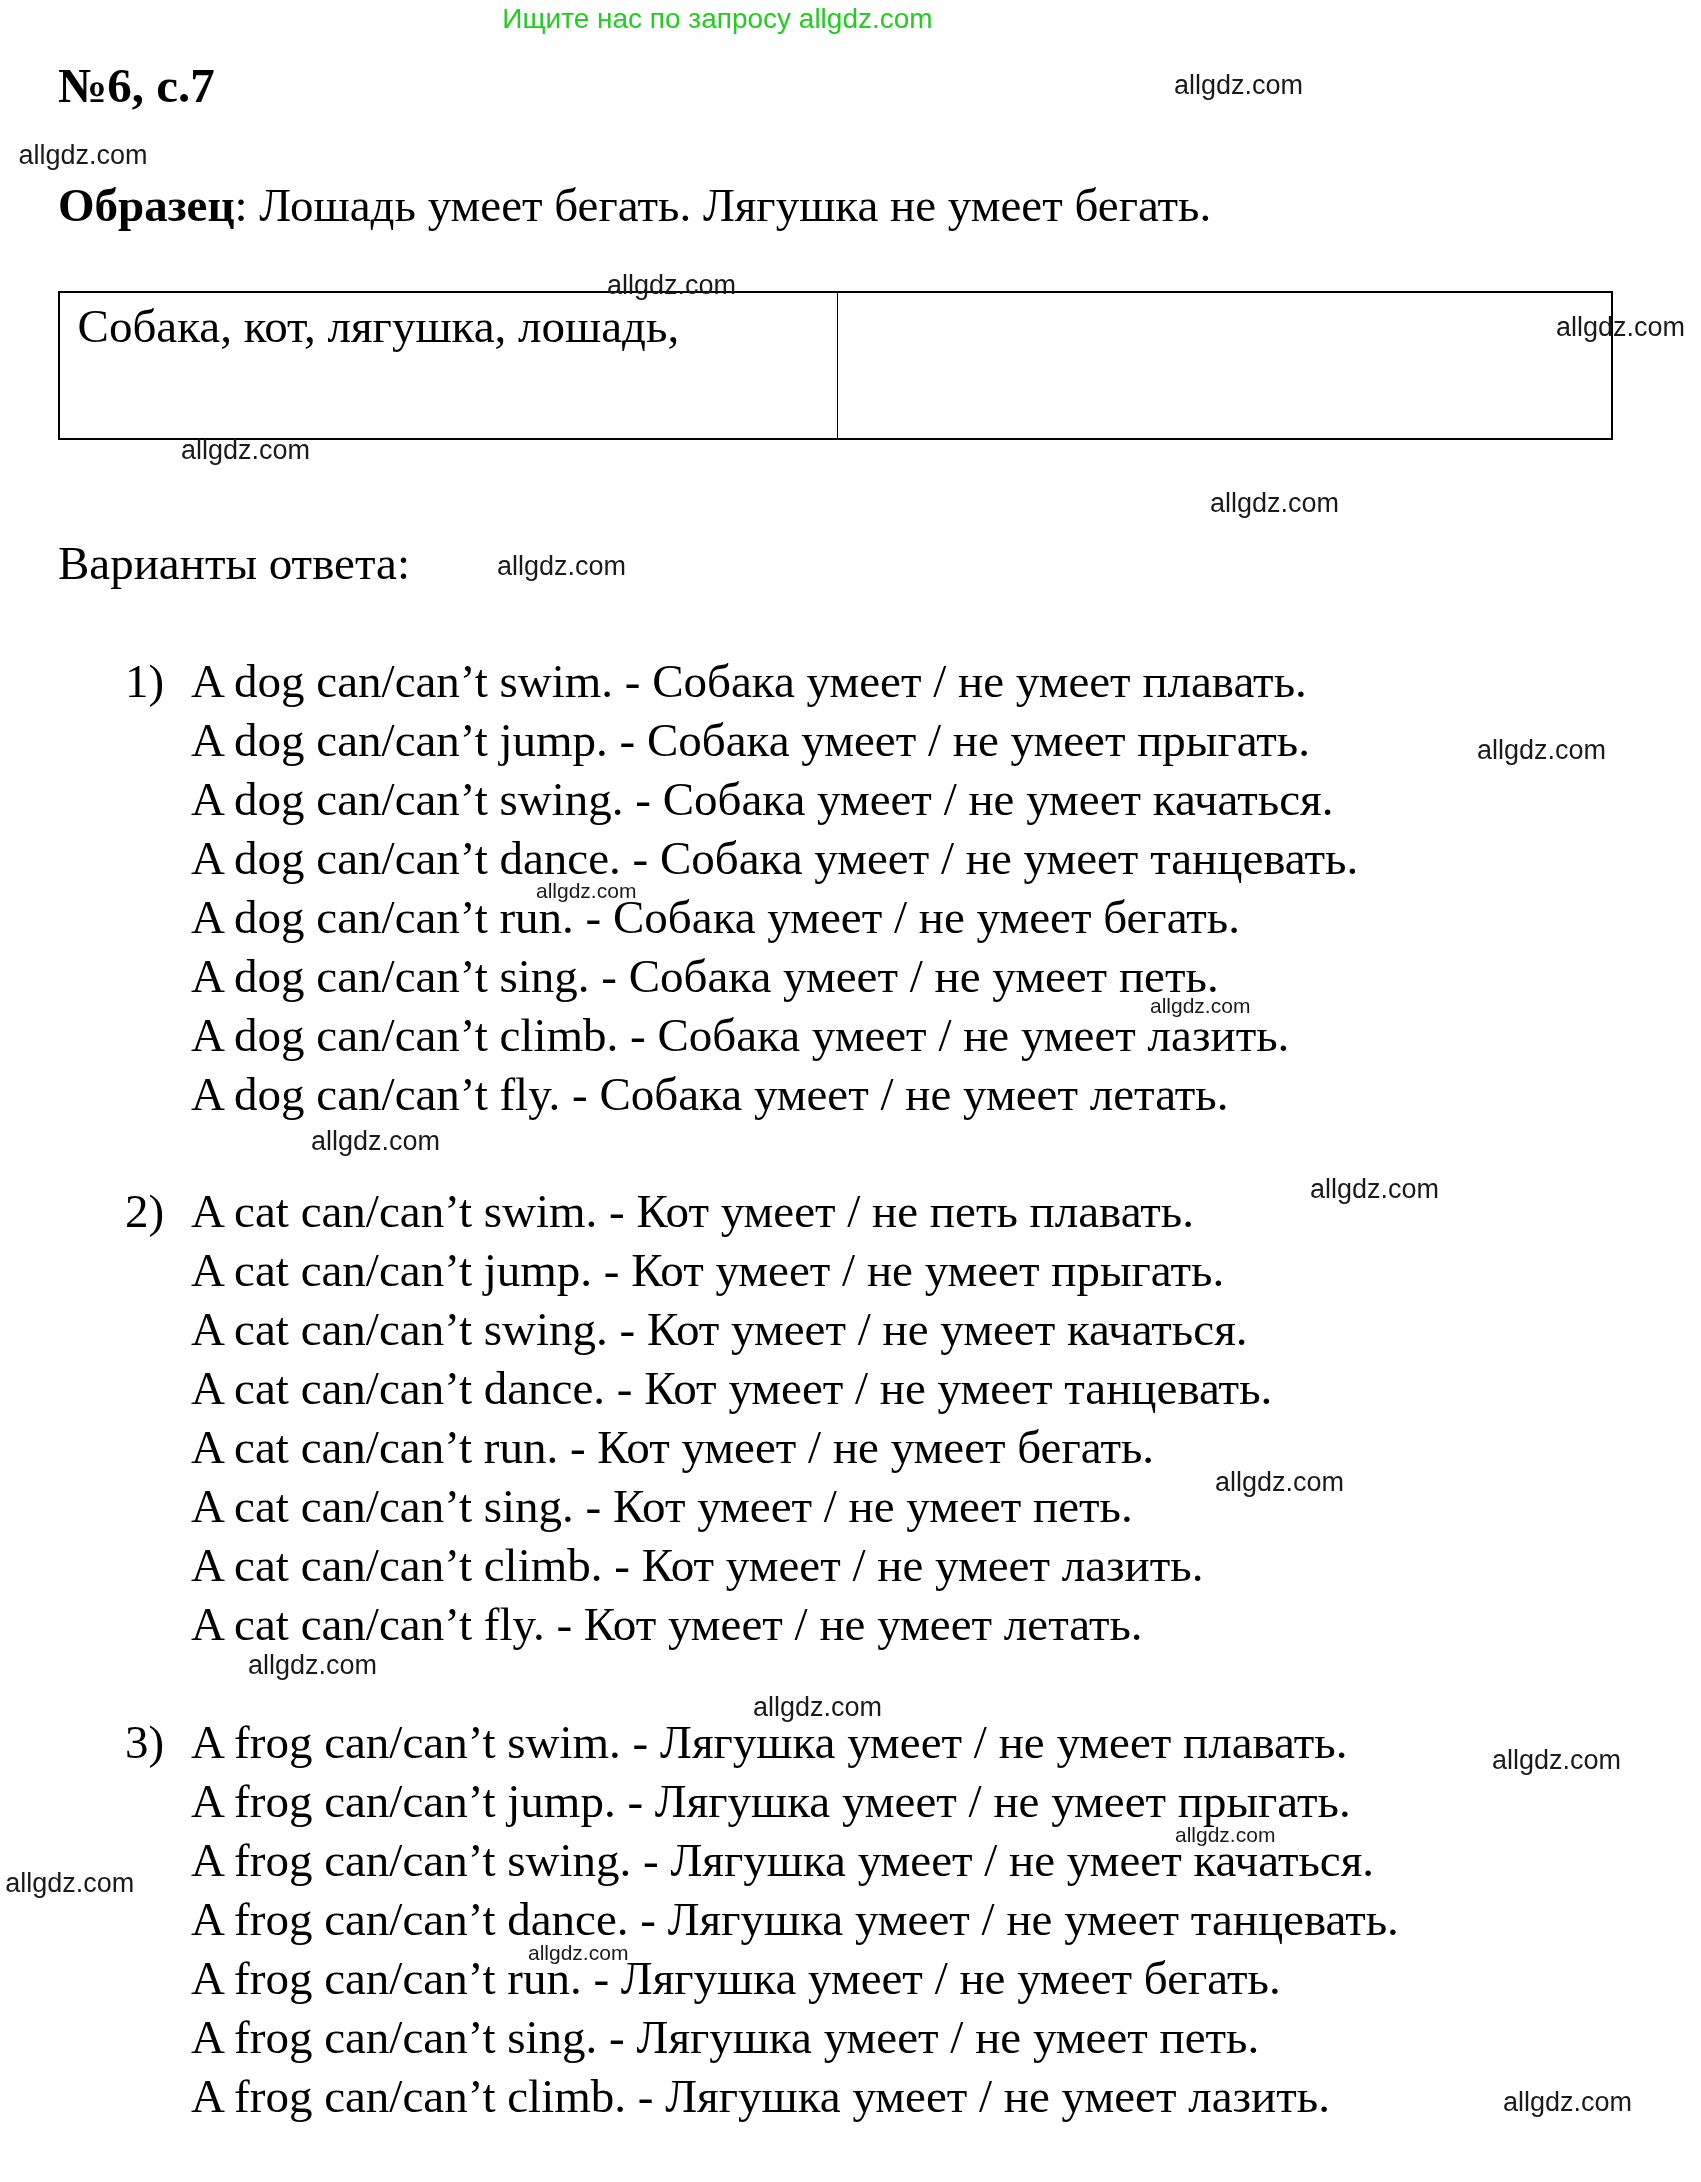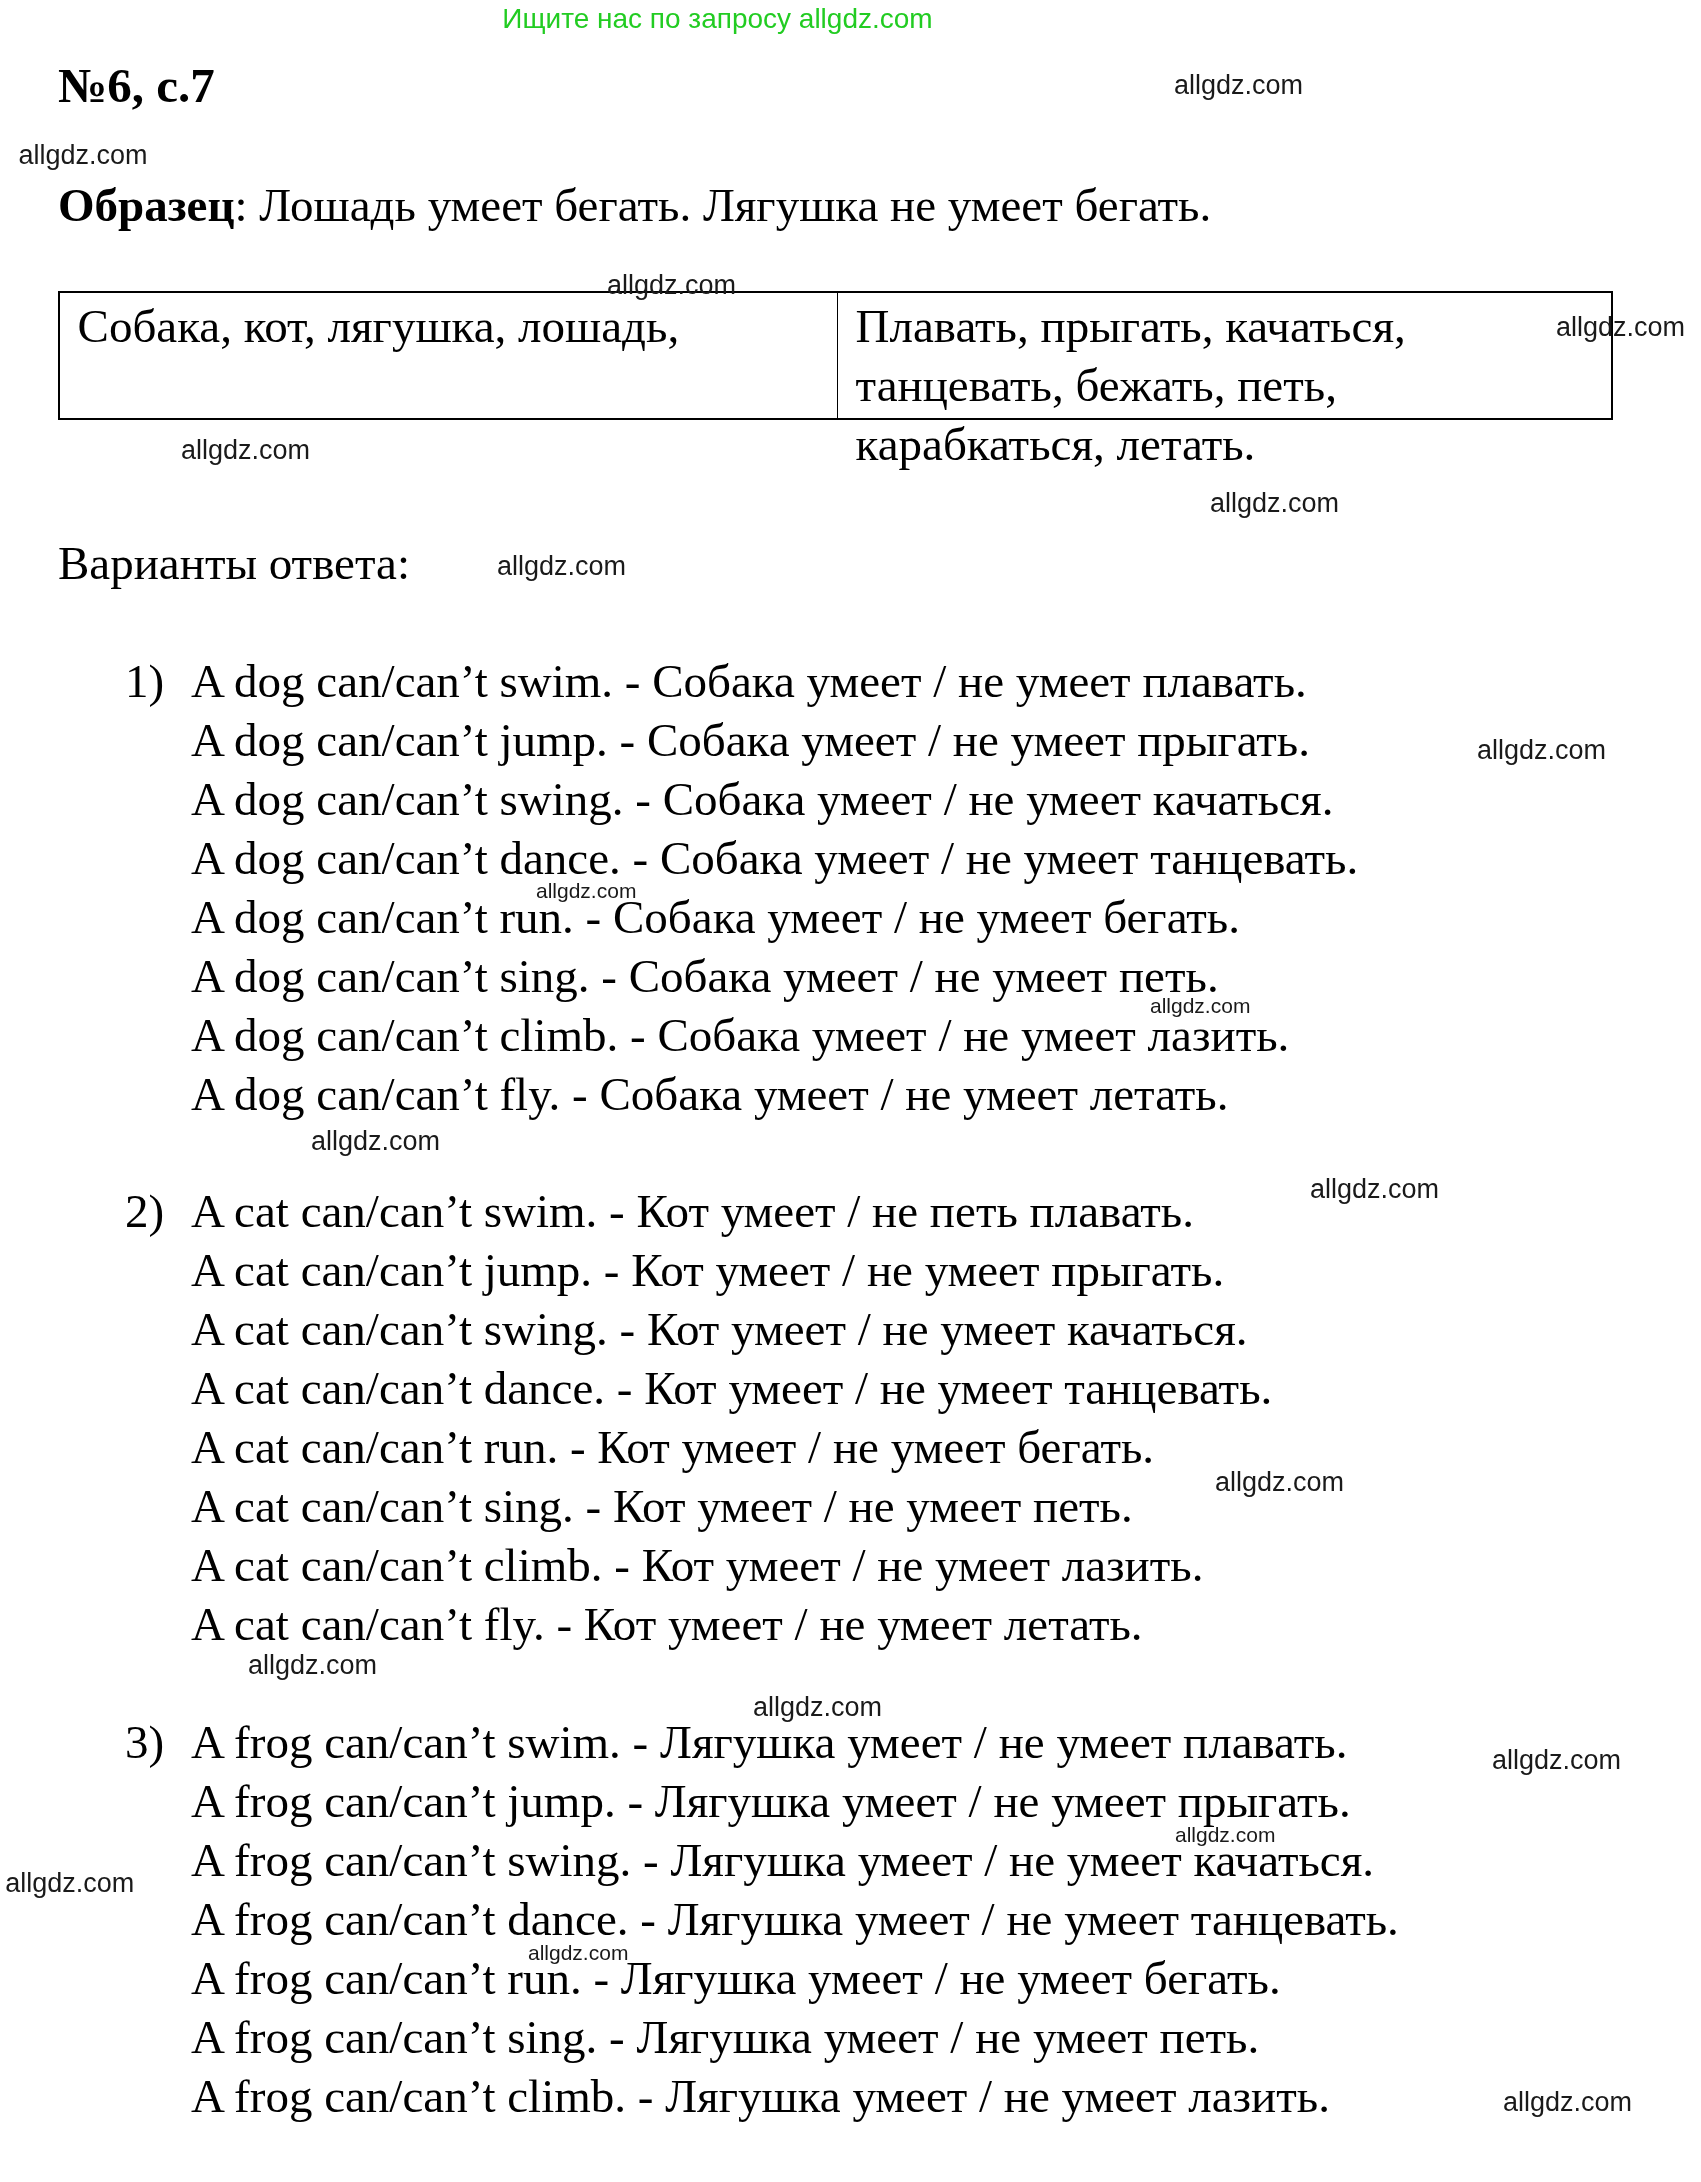--- a/index.html
+++ b/index.html
@@ -9,21 +9,21 @@
   .wm { position:absolute; white-space:nowrap; font-family:"Liberation Sans", sans-serif;
         font-size:27px; color:#1a1a1a; line-height:1; }
   .wm-small { font-size:21px; }
   .top-banner { position:absolute; top:1.8px; left:0; width:1435px; text-align:center;
         font-family:"Liberation Sans", sans-serif; font-size:28px; line-height:33px; }
   .footer { position:absolute; top:2144px; left:0; width:1701px; text-align:left;
         font-family:"Liberation Sans", sans-serif; font-size:29px; line-height:35px;margin-top:45px; }
   .title { left:58px; top:58px; font-size:49px; font-weight:bold; line-height:56px; }
   .sample { left:58px; top:176px; font-size:47px; line-height:58px; }
   .sample b { font-weight:bold; }
-  .table { position:absolute; left:58px; top:291px; width:1555px; height:129px;
+  .table { position:absolute; left:58px; top:291px; width:1555px; height:149px;
            border:2.6px solid #000; box-sizing:border-box; display:flex; }
   .cell { box-sizing:border-box; padding:3.5px 0 0 17.6px; font-size:47px; line-height:59px; }
   .cell.left { width:778px; border-right:1.8px solid #000; }
   .cell.right { flex:1; }
   .variants { left:58px; top:534px; font-size:47px; line-height:58px; }
   .group { position:absolute; left:125px; }
   .line { position:relative; height:59px; font-size:47px; line-height:59px; white-space:nowrap; }
   .num { position:absolute; left:0; top:0; }
   .txt { position:absolute; left:66px; top:0; }
 </style>
@@ -32,25 +32,20 @@
 
 <div class="top-banner" style="color:#22cc22;">Ищите нас по запросу allgdz.com</div>
 
 <div class="abs title">№6, с.7</div>
 
 <div class="abs sample"><b>Образец</b><span>: Лошадь умеет бегать. Лягушка не умеет бегать.</span></div>
 
 <div class="table">
   <div class="cell left">
     <div>Собака, кот, лягушка, лошадь,</div>
-  </div>
-  <div class="cell right">
-    <div>Плавать, прыгать, качаться,</div>
-    <div>танцевать, бежать, петь,</div>
-    <div>карабкаться, летать.</div>
   </div>
 </div>
 
 <div class="abs variants">Варианты ответа:</div>
 
 <div class="group" style="top:652px;">
   <div class="line">
       <span class="num">1)</span>
       <span class="txt">A dog can/can’t swim. - Собака умеет / не умеет плавать.</span>
     </div>

